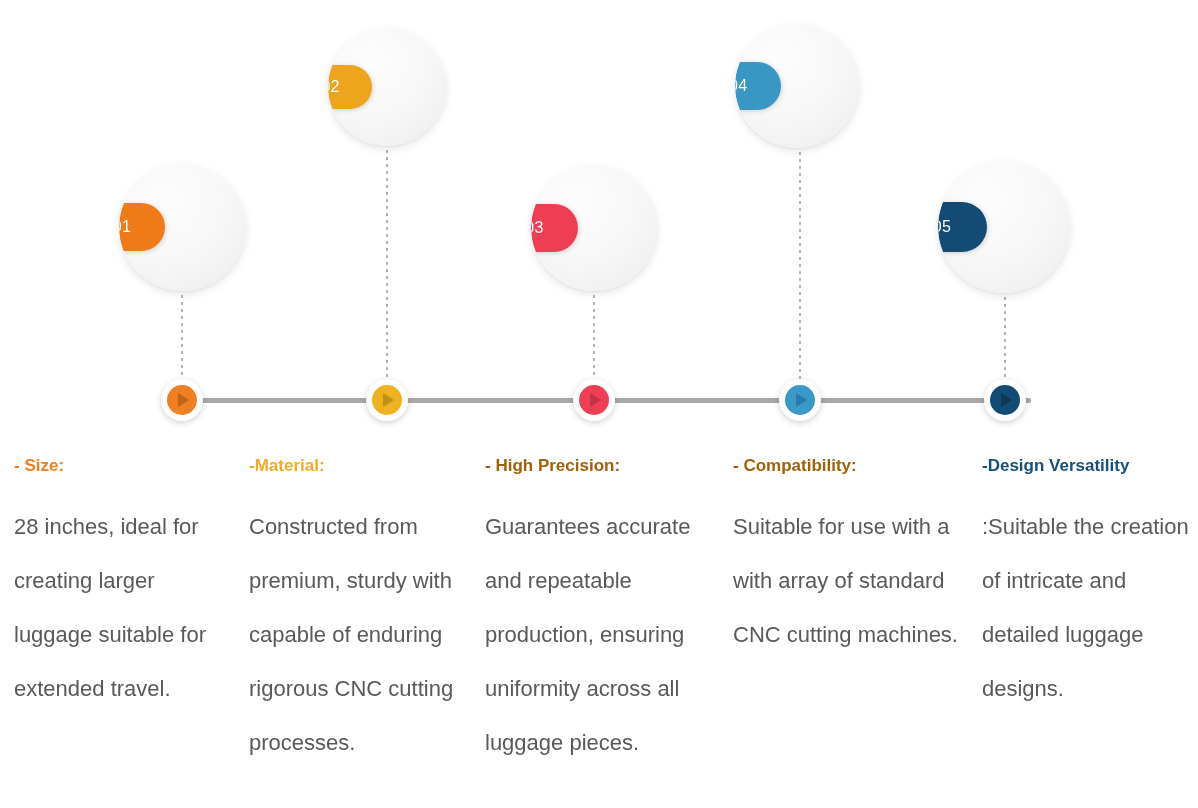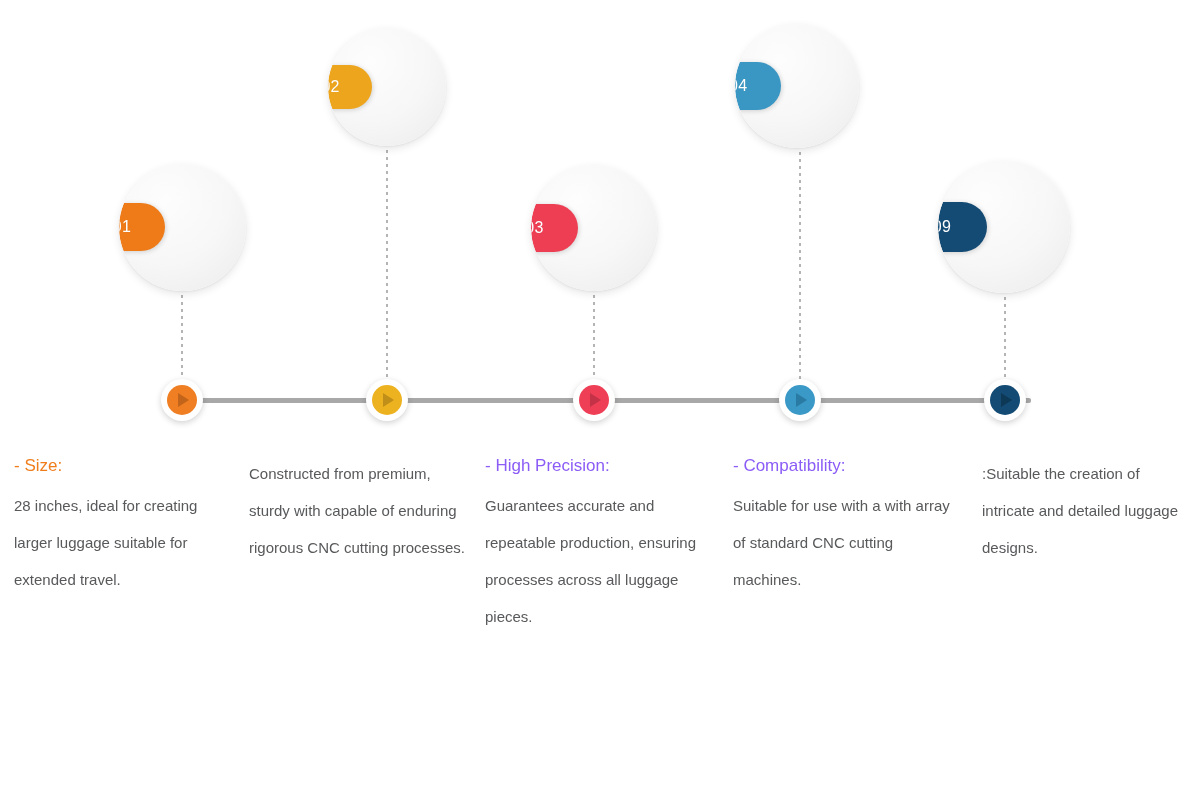--- a/index.html
+++ b/index.html
@@ -103,27 +103,27 @@
     margin-left: 3px;
   }
 
   
   .column {
     position: absolute;
     top: 456px;
   }
   .col-heading {
     font-size: 17px;
-    font-weight: normal;
+    font-weight: bold;
     line-height: 1.2;
-    margin: 0 0 12px 0;
+    margin: 0 0 24px 0;
     white-space: nowrap;
   }
   .col-body {
-    font-size: 15px;
+    font-size: 22px;
     color: #58595b;
     line-height: 2.45;
     font-weight: 400;
   }
 </style>
 </head>
 <body>
 
 <div id="infographic">
     <div class="timeline-line" style="left: 182px; width: 205px; top: 398px;"></div>
@@ -155,65 +155,67 @@
           <span class="badge-text">02</span>
         </div>
       </div>
     </div>
     <div class="marker" style="left: 366px; top: 379px;">
       <div class="marker-disc" style="background: rgb(237, 178, 31);">
         <div class="marker-tri" style="border-left: 11px solid rgb(192, 143, 25);"></div>
       </div>
     </div>
     <div class="column" style="left: 249px; width: 222px;">
+      <div class="col-heading" style="color: rgb(240, 172, 38);">-Material:</div>
       <div class="col-body">Constructed from premium, sturdy with capable of enduring rigorous CNC cutting processes.</div>
     </div>
     <div class="connector" style="left: 593px; top: 295px; height: 84px;"></div>
     <div class="bubble" style="left: 531px; top: 165px; width: 126px; height: 126px;">
       <div class="bubble-inner">
         <div class="badge" style="background: rgb(238, 62, 84);">
           <span class="badge-text">03</span>
         </div>
       </div>
     </div>
     <div class="marker" style="left: 573px; top: 379px;">
       <div class="marker-disc" style="background: rgb(239, 63, 86);">
         <div class="marker-tri" style="border-left: 11px solid rgb(196, 50, 71);"></div>
       </div>
     </div>
     <div class="column" style="left: 485px; width: 225px;">
-      <div class="col-heading" style="color: #8b5cf6;">- High Precision:</div>
-      <div class="col-body">Guarantees accurate and repeatable production, ensuring processes across all luggage pieces.</div>
+      <div class="col-heading" style="color: #a16207;">- High Precision:</div>
+      <div class="col-body">Guarantees accurate and repeatable production, ensuring uniformity across all luggage pieces.</div>
     </div>
     <div class="connector" style="left: 799px; top: 152px; height: 227px;"></div>
     <div class="bubble" style="left: 735px; top: 24px; width: 124px; height: 124px;">
       <div class="bubble-inner">
         <div class="badge" style="background: rgb(58, 151, 195);">
           <span class="badge-text">04</span>
         </div>
       </div>
     </div>
     <div class="marker" style="left: 779px; top: 379px;">
       <div class="marker-disc" style="background: rgb(58, 153, 198);">
         <div class="marker-tri" style="border-left: 11px solid rgb(42, 123, 163);"></div>
       </div>
     </div>
     <div class="column" style="left: 733px; width: 230px;">
-      <div class="col-heading" style="color: #8b5cf6;">- Compatibility:</div>
+      <div class="col-heading" style="color: #a16207;">- Compatibility:</div>
       <div class="col-body">Suitable for use with a with array of standard CNC cutting machines.</div>
     </div>
     <div class="connector" style="left: 1004px; top: 297px; height: 82px;"></div>
     <div class="bubble" style="left: 938px; top: 161px; width: 132px; height: 132px;">
       <div class="bubble-inner">
         <div class="badge" style="background: rgb(19, 75, 117);">
-          <span class="badge-text">09</span>
+          <span class="badge-text">05</span>
         </div>
       </div>
     </div>
     <div class="marker" style="left: 984px; top: 379px;">
       <div class="marker-disc" style="background: rgb(19, 75, 117);">
         <div class="marker-tri" style="border-left: 11px solid rgb(13, 56, 86);"></div>
       </div>
     </div>
     <div class="column" style="left: 982px; width: 212px;">
+      <div class="col-heading" style="color: rgb(22, 80, 125);">-Design Versatility</div>
       <div class="col-body">:Suitable the creation of intricate and detailed luggage designs.</div>
     </div>
   </div>
 
 </body></html>

